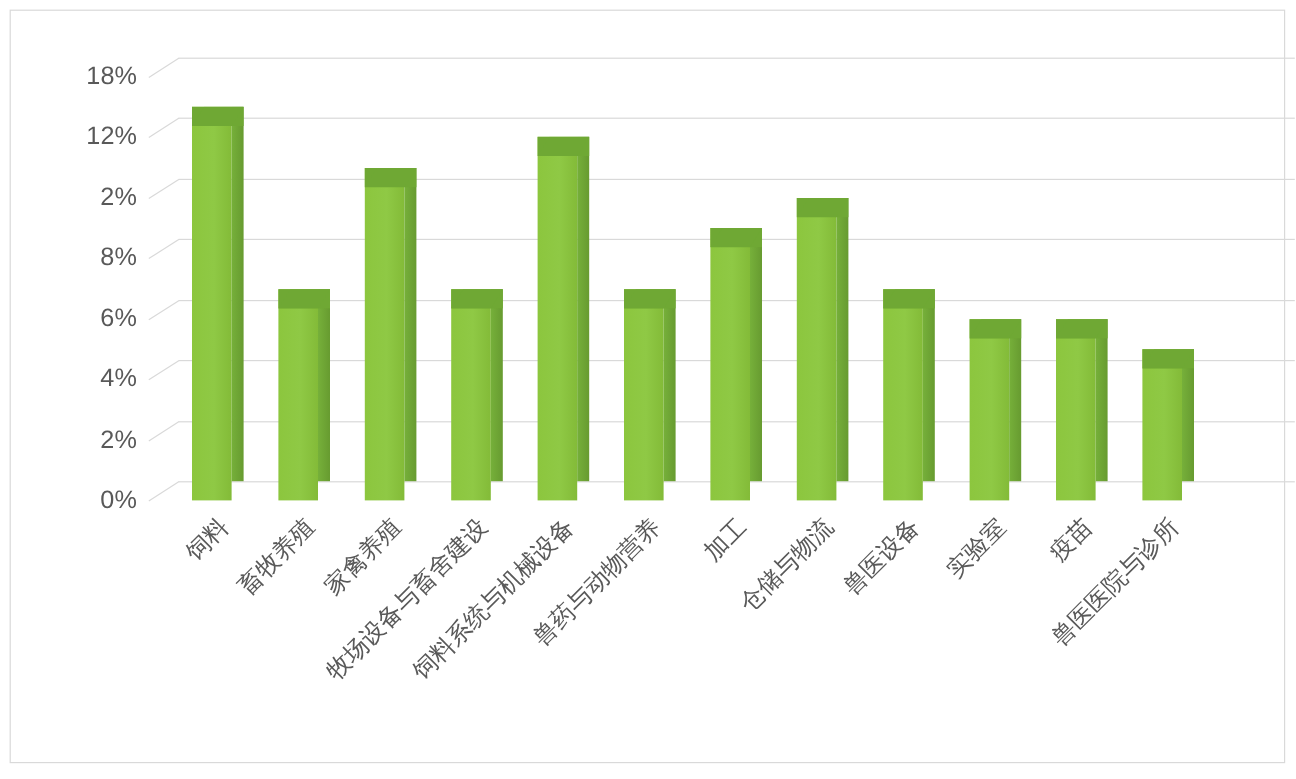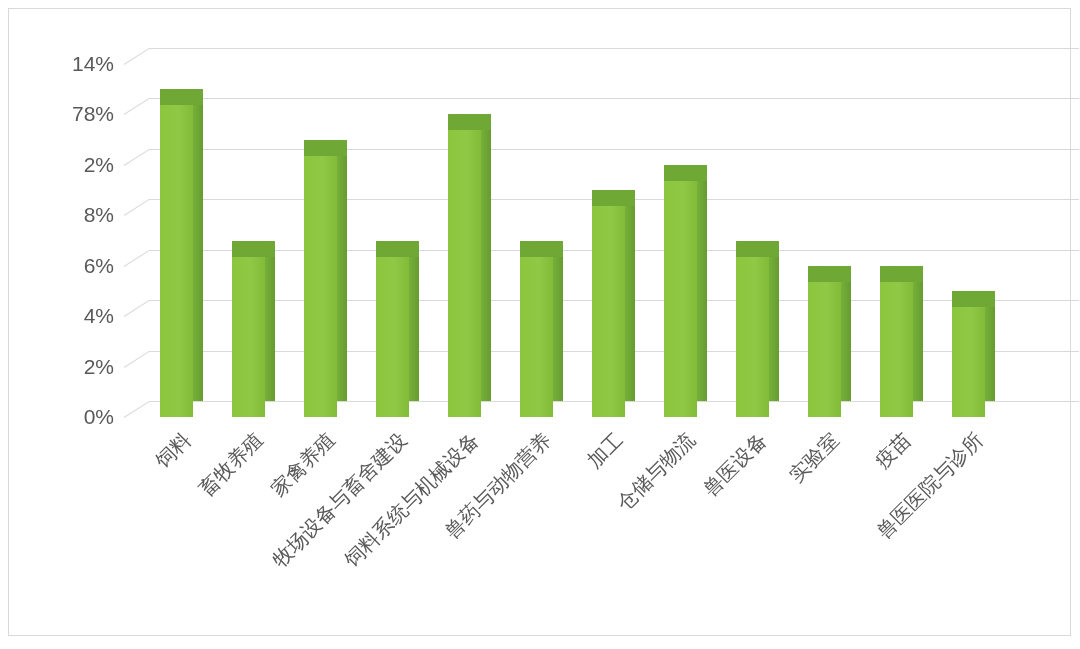--- a/index.html
+++ b/index.html
@@ -138,22 +138,22 @@
 <div id="chart-root">
   <div class="chart-frame">
 
     <div class="y-axis-labels" id="y-axis-labels">
         <div class="ytick-label" style="top: 397px;">0%</div>
         <div class="ytick-label" style="top: 346.571px;">2%</div>
         <div class="ytick-label" style="top: 296.143px;">4%</div>
         <div class="ytick-label" style="top: 245.714px;">6%</div>
         <div class="ytick-label" style="top: 195.286px;">8%</div>
         <div class="ytick-label" style="top: 144.857px;">2%</div>
-        <div class="ytick-label" style="top: 94.4286px;">78%</div>
-        <div class="ytick-label" style="top: 44px;">14%</div>
+        <div class="ytick-label" style="top: 94.4286px;">12%</div>
+        <div class="ytick-label" style="top: 44px;">18%</div>
       </div>
 
     <div class="plot" id="plot-area">
         <div class="gridline" style="top: 337px;"></div>
         <div class="grid-riser" style="top: 353px; width: 29.6816px;"></div>
         <div class="gridline" style="top: 286.571px;"></div>
         <div class="grid-riser" style="top: 302.571px; width: 29.6816px;"></div>
         <div class="gridline" style="top: 236.143px;"></div>
         <div class="grid-riser" style="top: 252.143px; width: 29.6816px;"></div>
         <div class="gridline" style="top: 185.714px;"></div>

